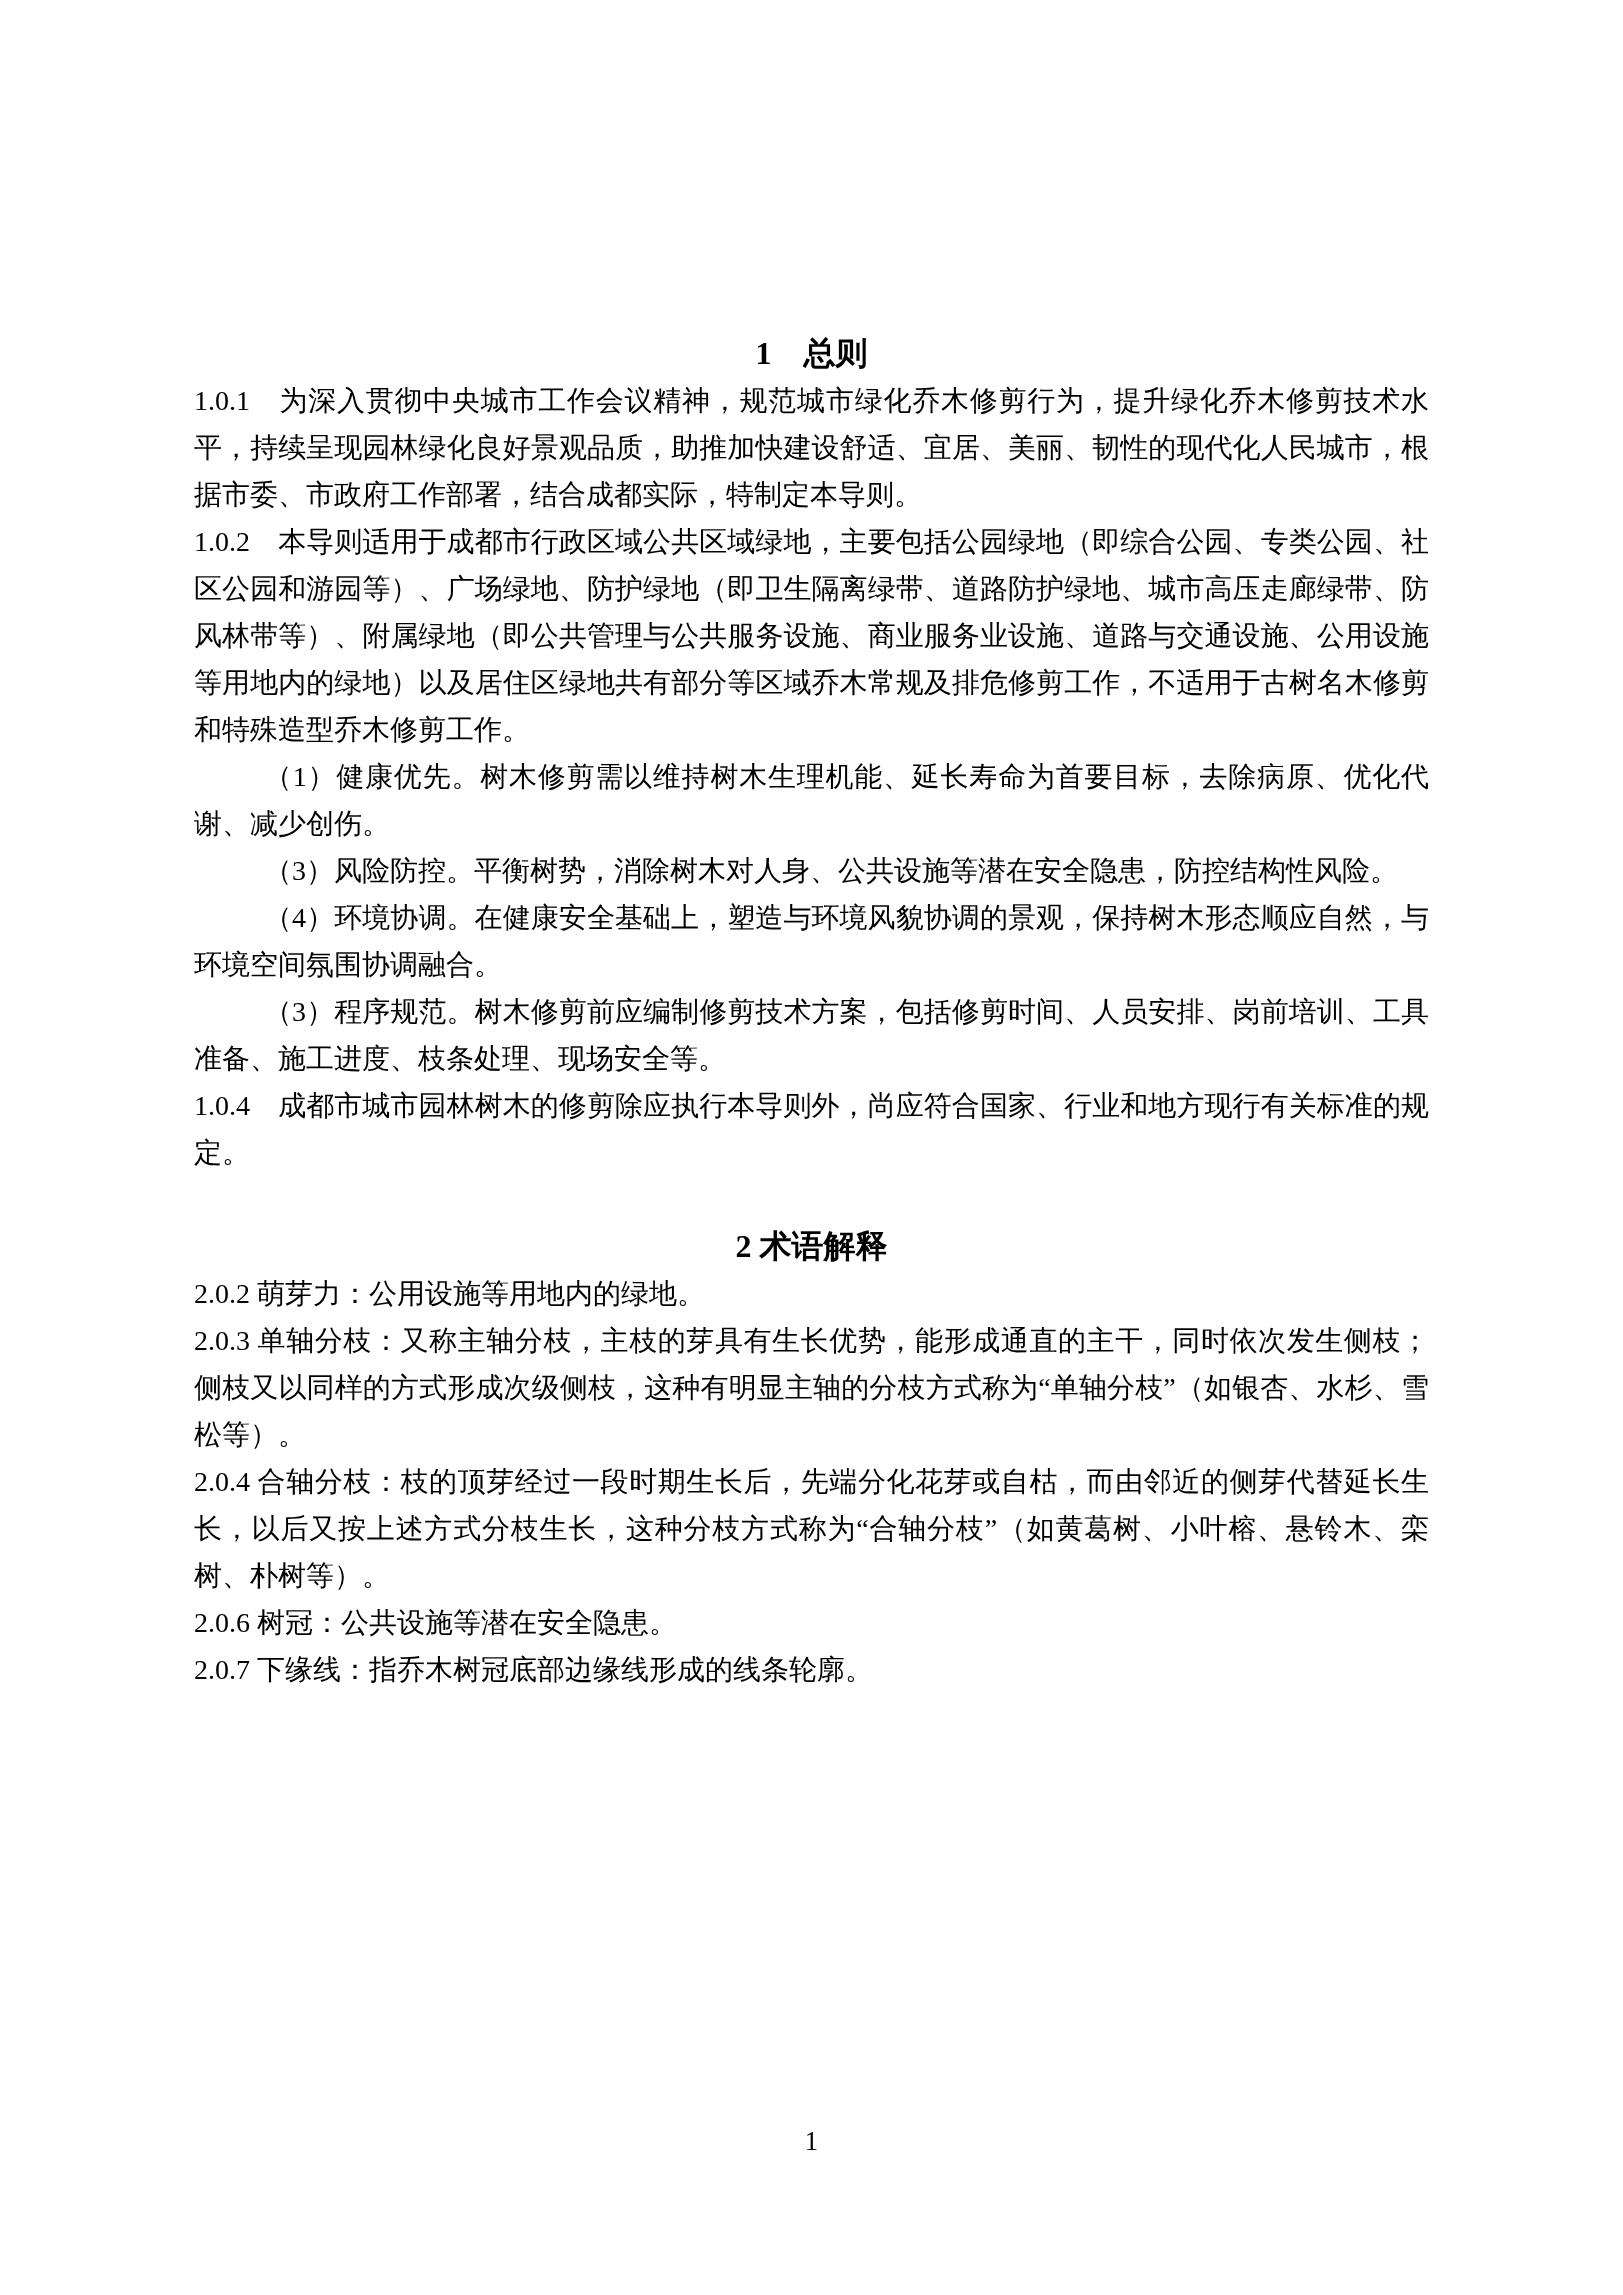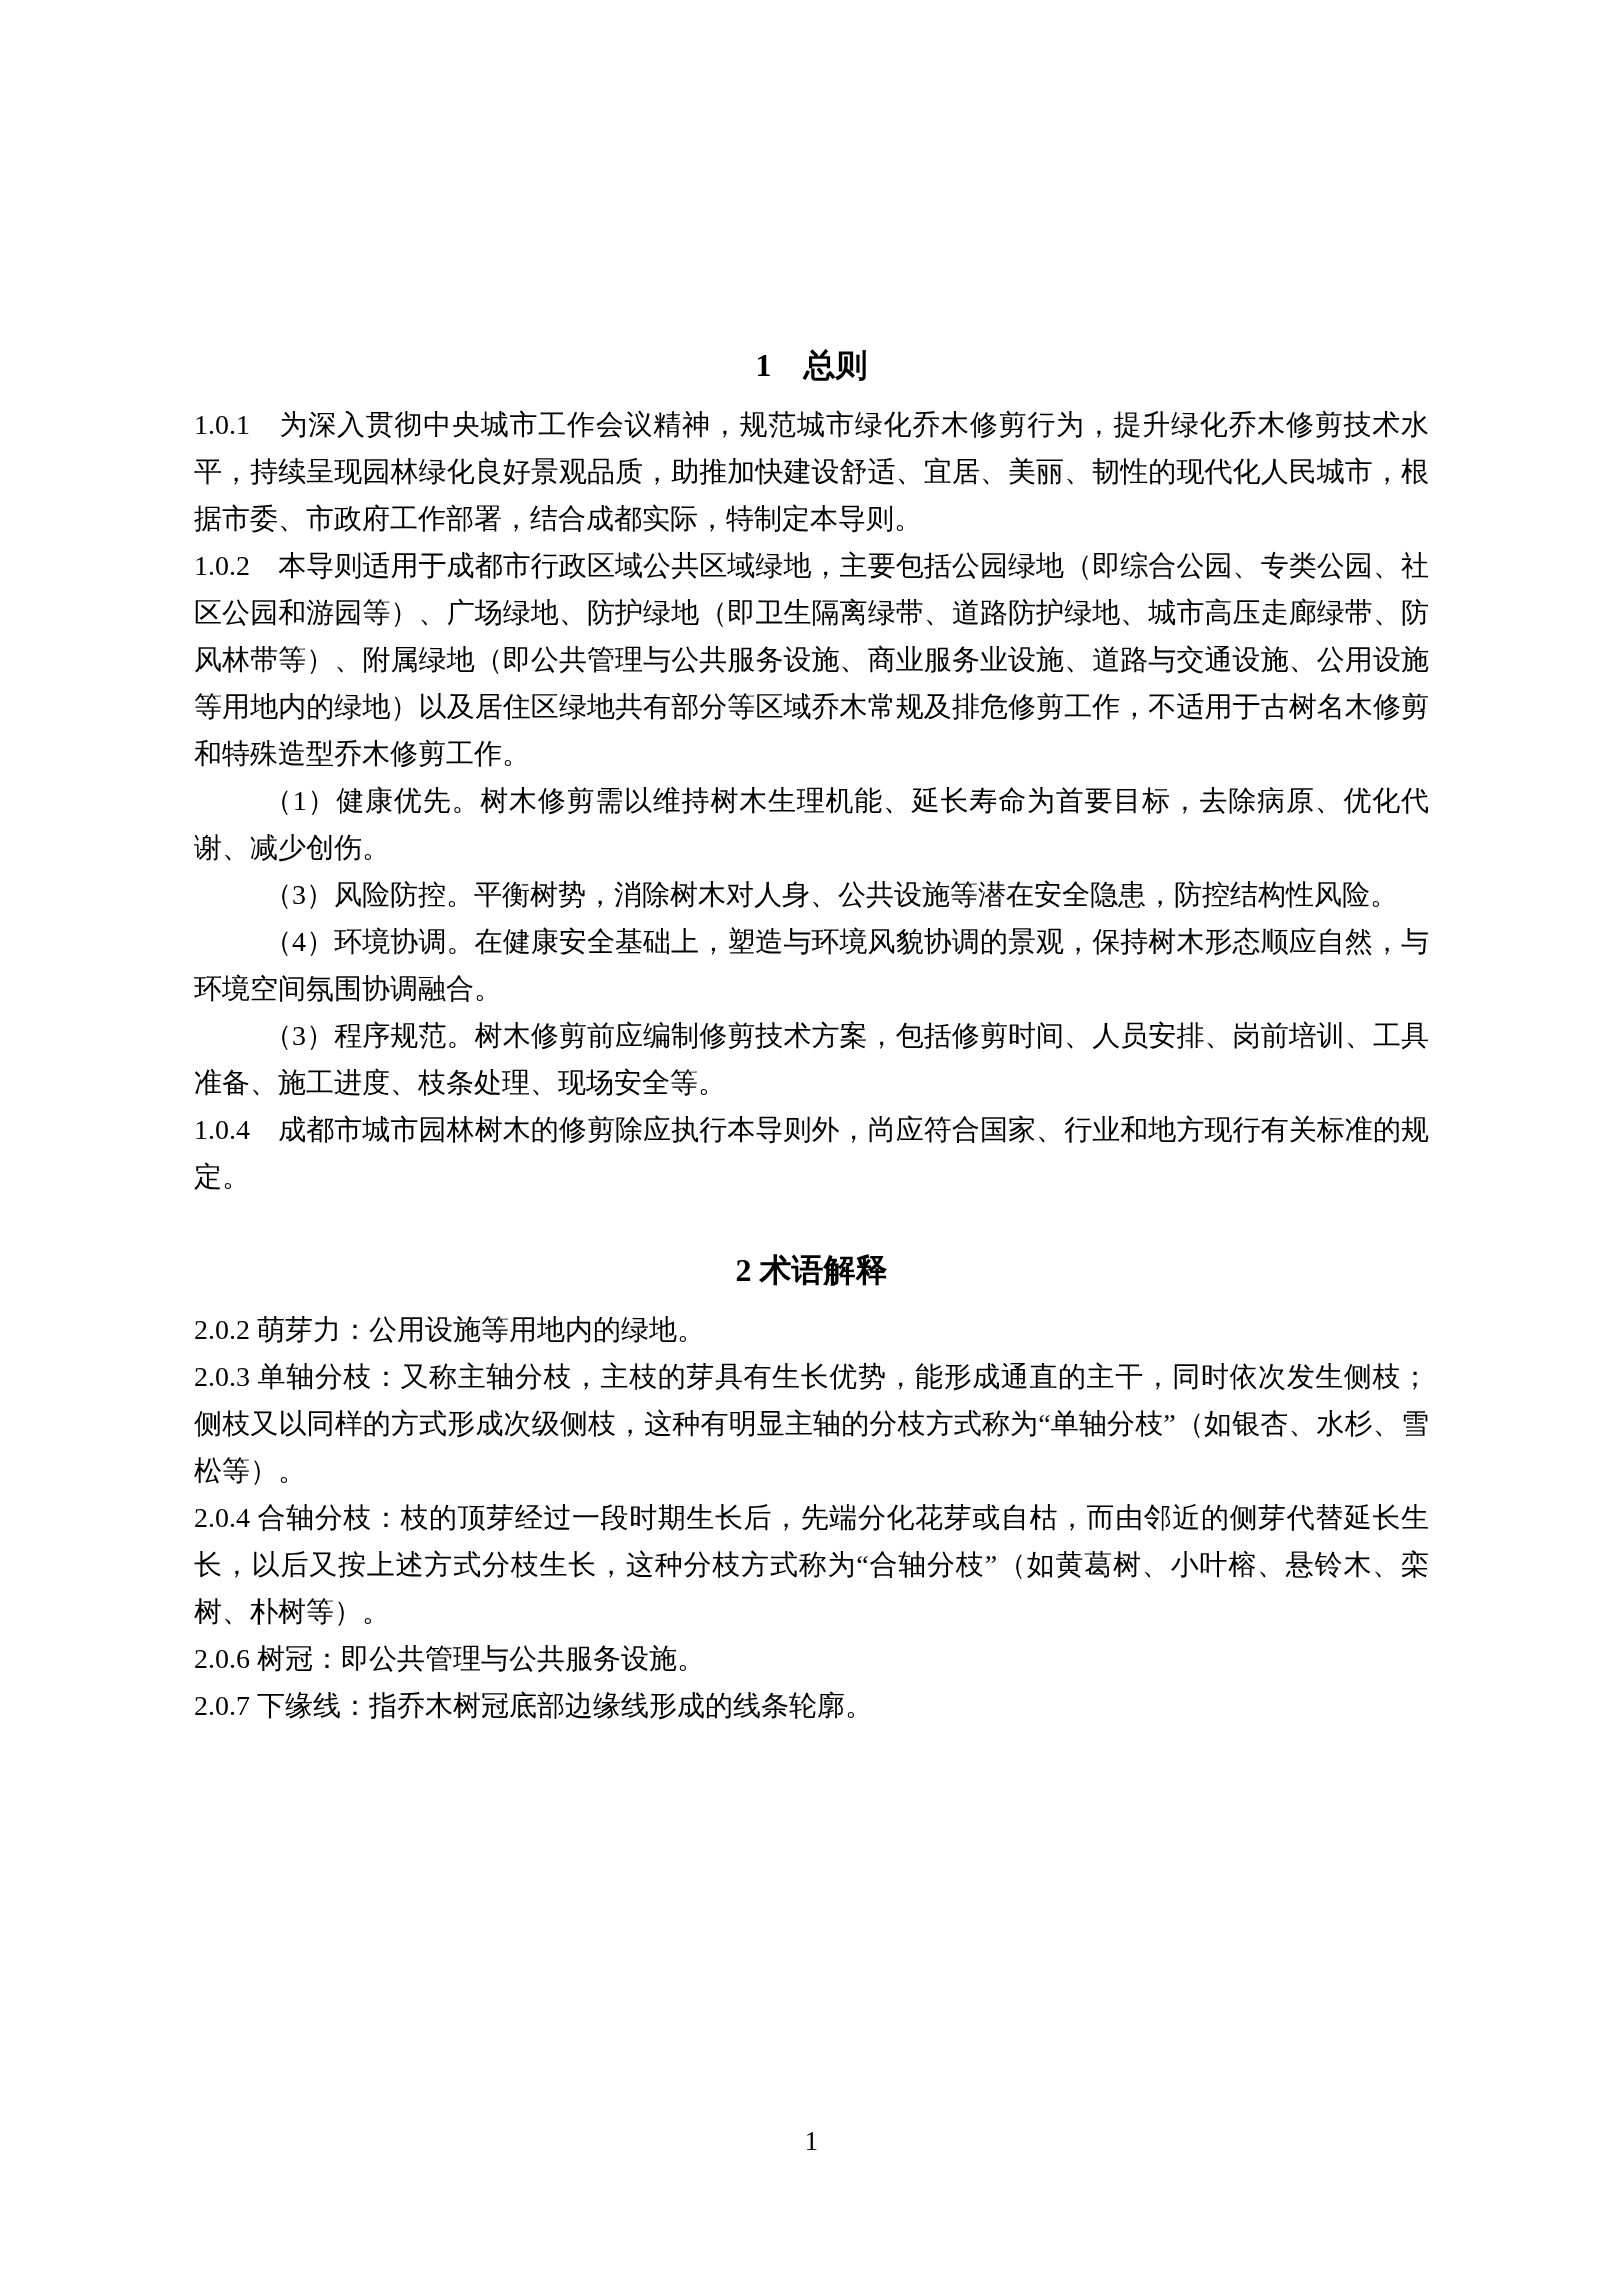--- a/index.html
+++ b/index.html
@@ -25,21 +25,21 @@
     font-size: 28px;
     line-height: 47px;
     text-align: justify;
     text-justify: inter-character;
   }
   .section-title {
     text-align: center;
     font-weight: bold;
     font-size: 32px;
     line-height: 47px;
-    margin: 12px;
+    margin: 0;
   }
   .title-gap {
     margin-top: 47px;
   }
   .para {
     margin: 0;
     text-indent: 0;
   }
   .para.sub {
     text-indent: 2.5em;
@@ -68,20 +68,20 @@
     <p class="para sub">（3）风险防控。平衡树势，消除树木对人身、公共设施等潜在安全隐患，防控结构性风险。</p>
     <p class="para sub">（4）环境协调。在健康安全基础上，塑造与环境风貌协调的景观，保持树木形态顺应自然，与环境空间氛围协调融合。</p>
     <p class="para sub">（3）程序规范。树木修剪前应编制修剪技术方案，包括修剪时间、人员安排、岗前培训、工具准备、施工进度、枝条处理、现场安全等。</p>
     <p class="para">1.0.4　成都市城市园林树木的修剪除应执行本导则外，尚应符合国家、行业和地方现行有关标准的规定。</p>
 
     <div class="section-title title-gap">2 术语解释</div>
 
     <p class="para">2.0.2 萌芽力：公用设施等用地内的绿地。</p>
     <p class="para">2.0.3 单轴分枝：又称主轴分枝，主枝的芽具有生长优势，能形成通直的主干，同时依次发生侧枝；侧枝又以同样的方式形成次级侧枝，这种有明显主轴的分枝方式称为“单轴分枝”（如银杏、水杉、雪松等）。</p>
     <p class="para">2.0.4 合轴分枝：枝的顶芽经过一段时期生长后，先端分化花芽或自枯，而由邻近的侧芽代替延长生长，以后又按上述方式分枝生长，这种分枝方式称为“合轴分枝”（如黄葛树、小叶榕、悬铃木、栾树、朴树等）。</p>
-    <p class="para">2.0.6 树冠：即公共管理与公共服务设施。</p>
+    <p class="para">2.0.6 树冠：公共设施等潜在安全隐患。</p>
     <p class="para">2.0.7 下缘线：指乔木树冠底部边缘线形成的线条轮廓。</p>
 
   </div>
 
   <div class="page-number">1</div>
 </div>
 
 
 </body></html>

